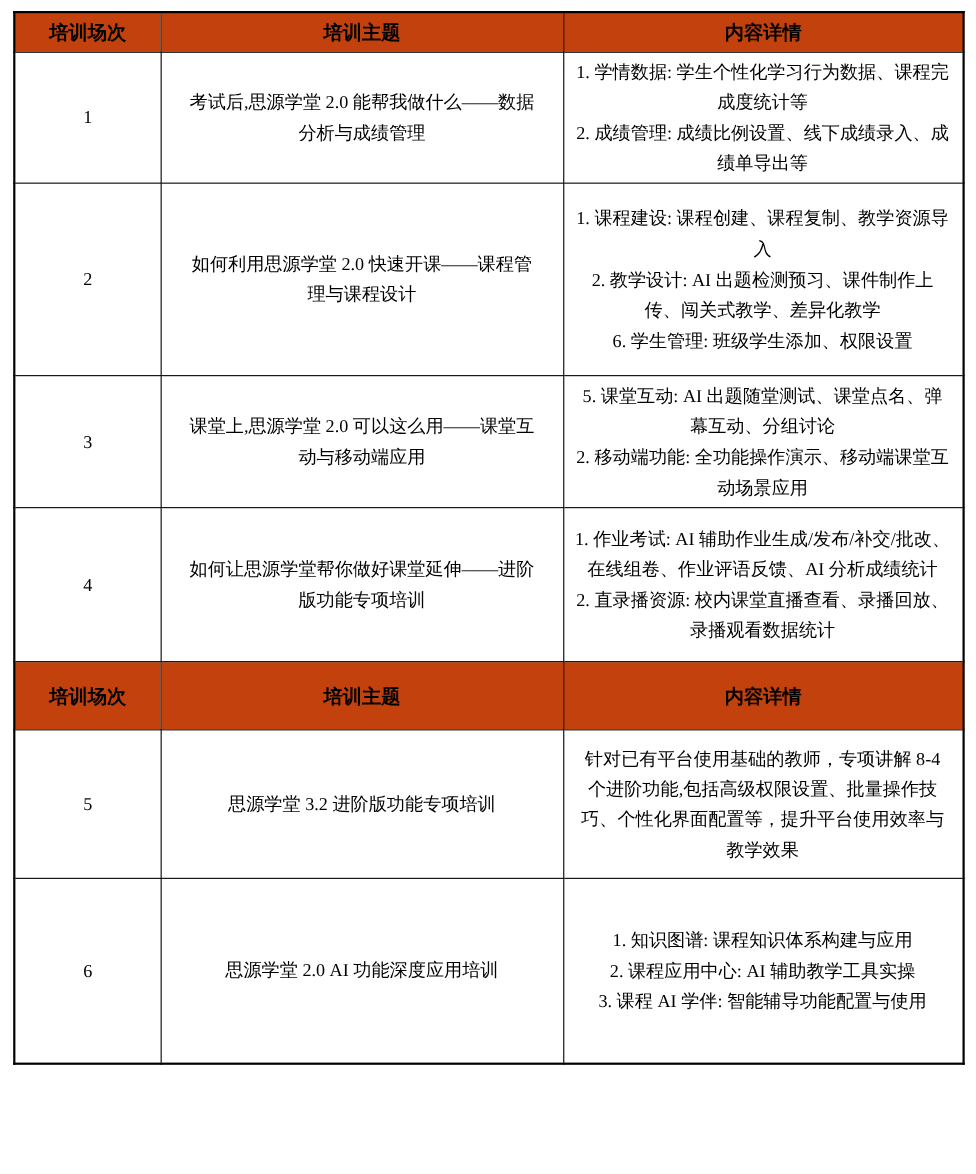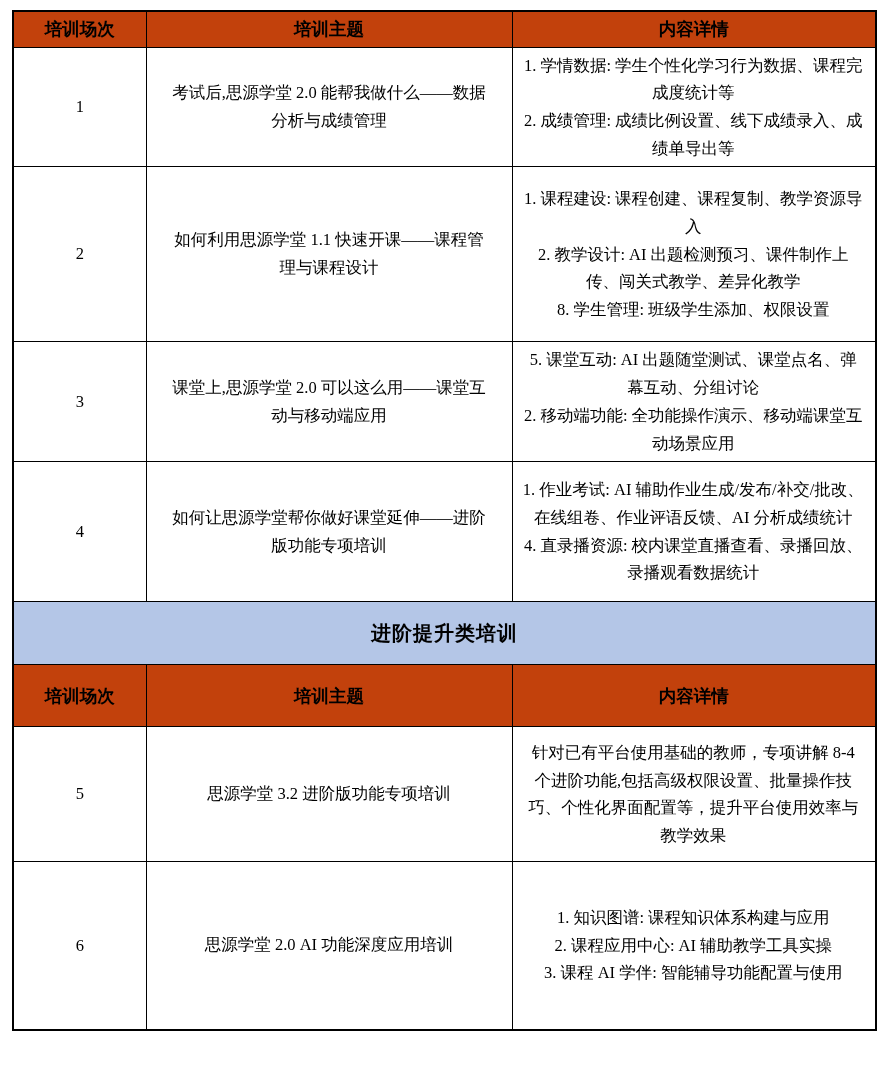--- a/index.html
+++ b/index.html
@@ -84,41 +84,38 @@
         <th class="col-header">内容详情</th>
       </tr>
       <tr style="height:114px;">
         <td class="session-cell">1</td>
         <td class="topic-cell">考试后,思源学堂 2.0 能帮我做什么——数据分析与成绩管理</td>
         <td class="details-cell">1. 学情数据: 学生个性化学习行为数据、课程完成度统计等
 2. 成绩管理: 成绩比例设置、线下成绩录入、成绩单导出等</td>
       </tr>
       <tr style="height:175px;">
         <td class="session-cell">2</td>
-        <td class="topic-cell">如何利用思源学堂 1.1 快速开课——课程管理与课程设计</td>
+        <td class="topic-cell">如何利用思源学堂 2.0 快速开课——课程管理与课程设计</td>
         <td class="details-cell">1. 课程建设: 课程创建、课程复制、教学资源导入
 2. 教学设计: AI 出题检测预习、课件制作上传、闯关式教学、差异化教学
-8. 学生管理: 班级学生添加、权限设置</td>
+6. 学生管理: 班级学生添加、权限设置</td>
       </tr>
       <tr style="height:111px;">
         <td class="session-cell">3</td>
         <td class="topic-cell">课堂上,思源学堂 2.0 可以这么用——课堂互动与移动端应用</td>
         <td class="details-cell">5. 课堂互动: AI 出题随堂测试、课堂点名、弹幕互动、分组讨论
 2. 移动端功能: 全功能操作演示、移动端课堂互动场景应用</td>
       </tr>
       <tr style="height:140px;">
         <td class="session-cell">4</td>
         <td class="topic-cell">如何让思源学堂帮你做好课堂延伸——进阶版功能专项培训</td>
         <td class="details-cell">1. 作业考试: AI 辅助作业生成/发布/补交/批改、在线组卷、作业评语反馈、AI 分析成绩统计
-4. 直录播资源: 校内课堂直播查看、录播回放、录播观看数据统计</td>
+2. 直录播资源: 校内课堂直播查看、录播回放、录播观看数据统计</td>
       </tr>
 
-      <tr style="height:63px;">
-        <td colspan="3" class="section-header">进阶提升类培训</td>
-      </tr>
       <tr style="height:62px;">
         <th class="col-header">培训场次</th>
         <th class="col-header">培训主题</th>
         <th class="col-header">内容详情</th>
       </tr>
       <tr style="height:135px;">
         <td class="session-cell">5</td>
         <td class="topic-cell">思源学堂 3.2 进阶版功能专项培训</td>
         <td class="details-cell">针对已有平台使用基础的教师，专项讲解 8-4 个进阶功能,包括高级权限设置、批量操作技巧、个性化界面配置等，提升平台使用效率与教学效果</td>
       </tr>

